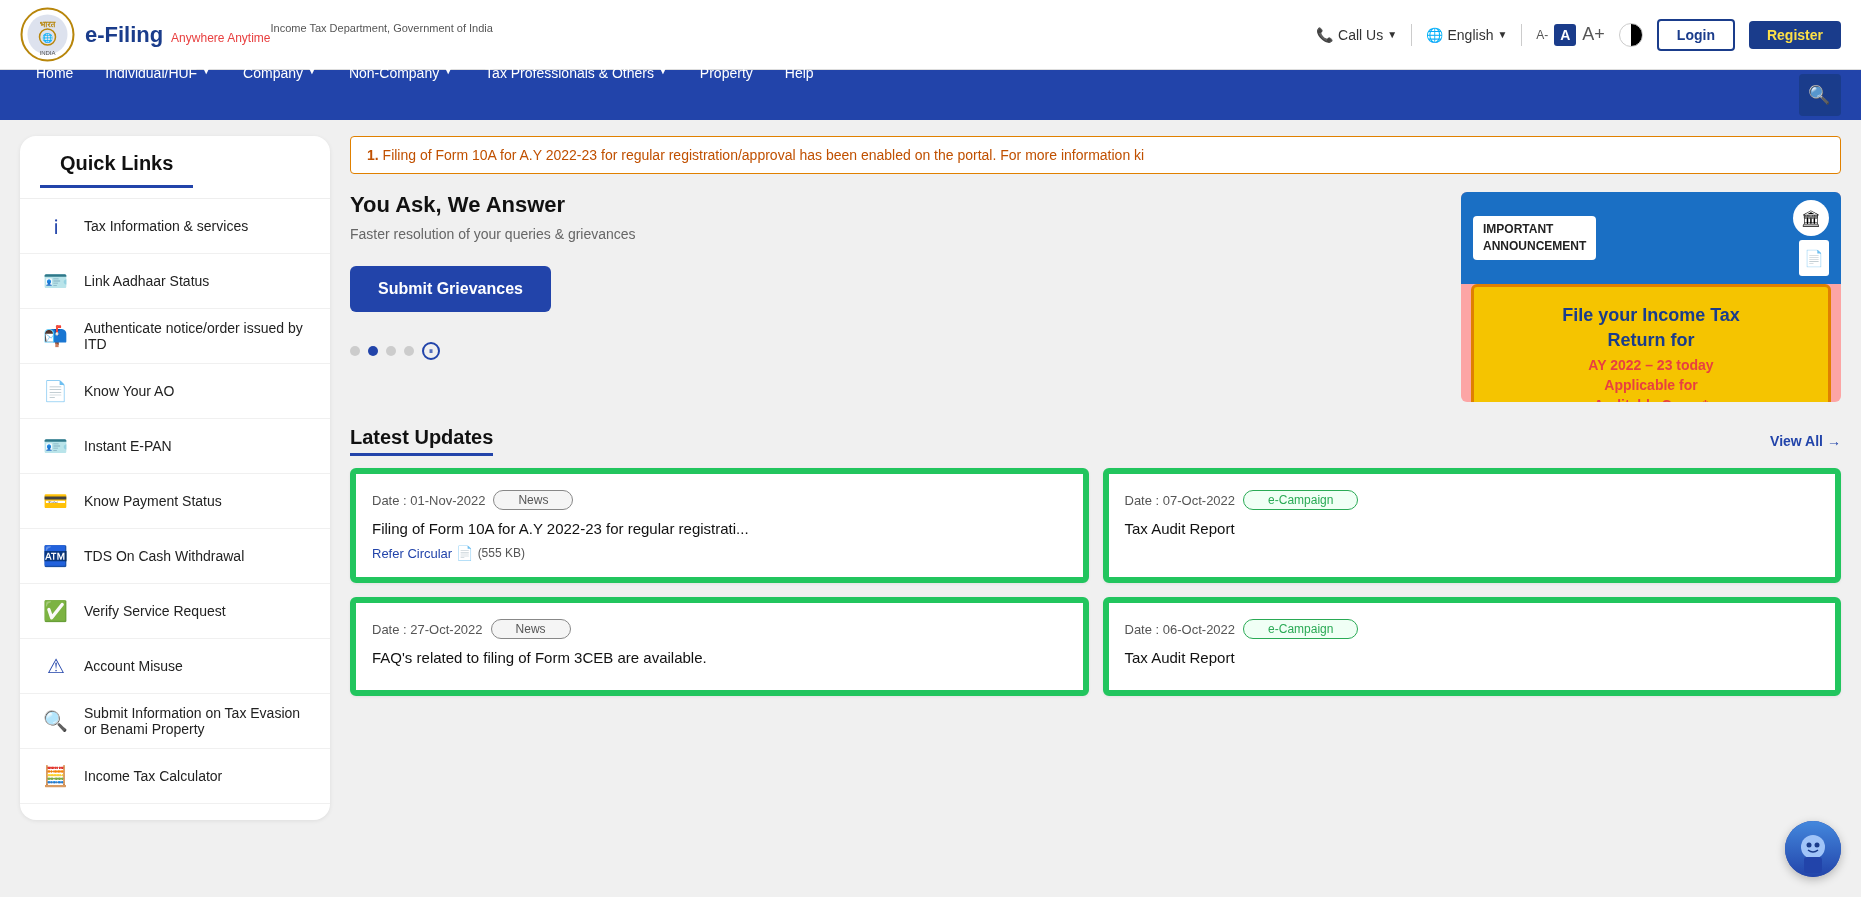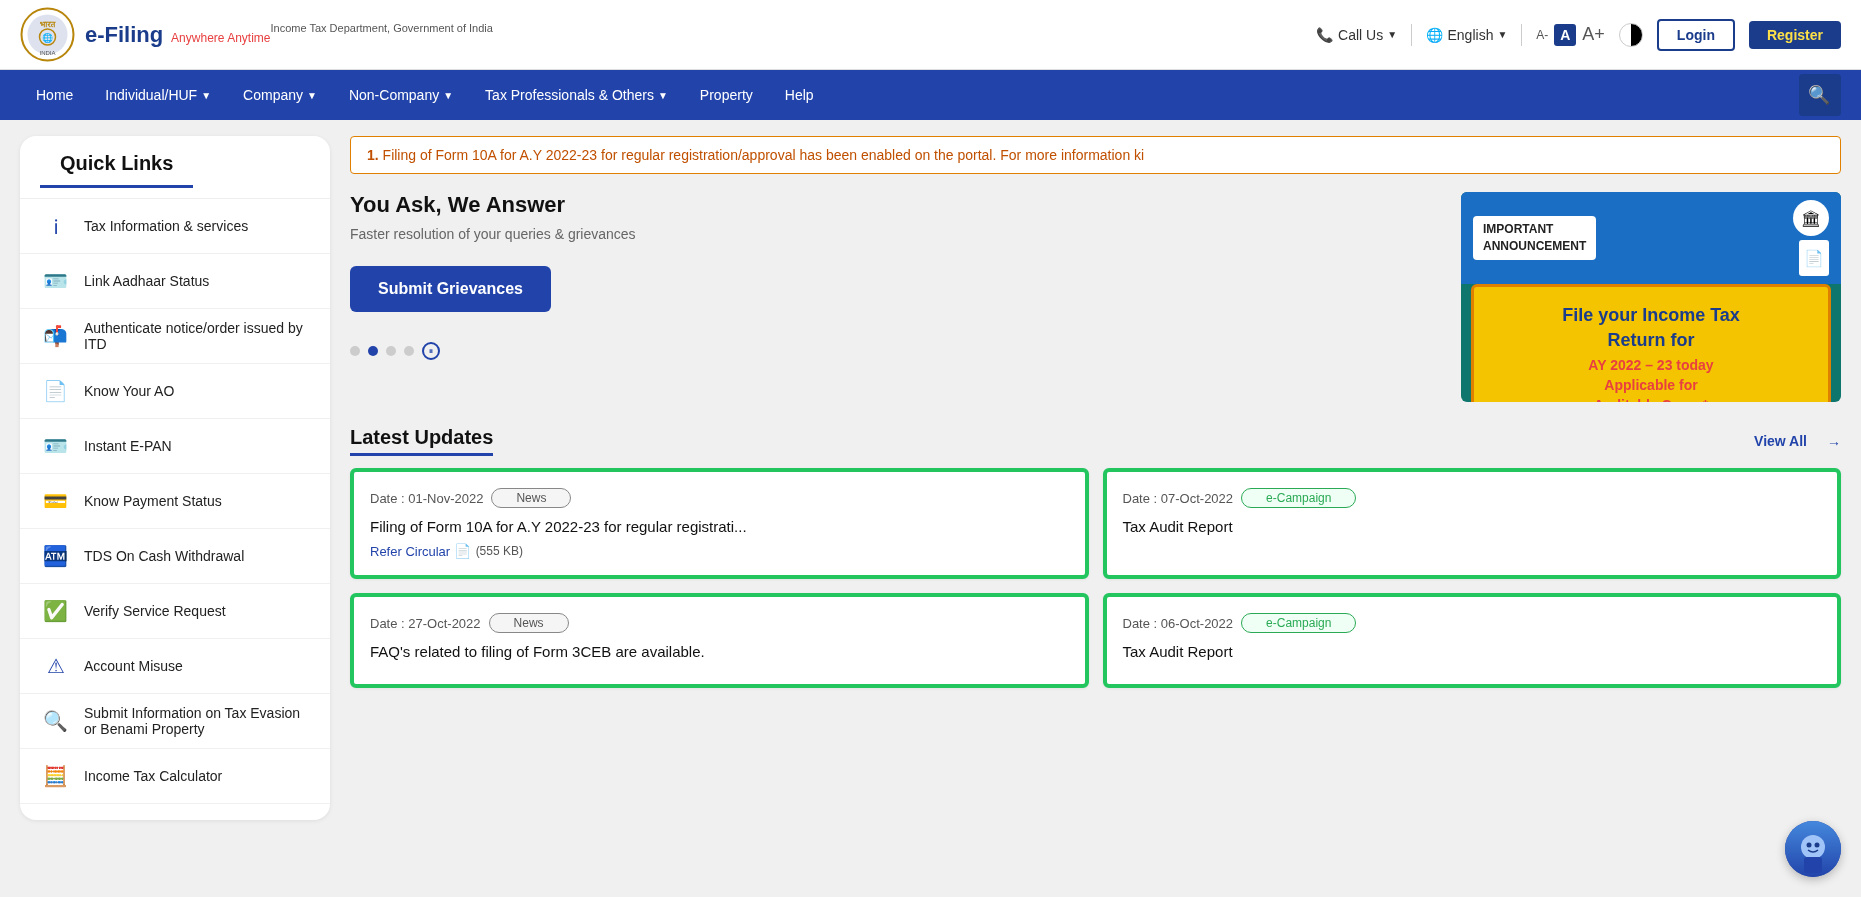--- a/index.html
+++ b/index.html
@@ -92,21 +92,20 @@
       align-items: center;
       padding: 0 20px;
       height: 50px;
     }
     .nav-item {
       color: #fff;
       font-size: 14px;
       padding: 0 16px;
       height: 60px;
       display: flex;
-      align-items: center;
       cursor: pointer;
       white-space: nowrap;
       gap: 4px;
     }
     .nav-item .nav-arrow { font-size: 10px; }
     .nav-search {
       margin-left: auto;
       background: #1a3c8b;
       border: none;
       color: #fff;
@@ -247,21 +246,21 @@
       cursor: pointer;
       color: #2244aa;
       font-size: 9px;
     }
 
     
     .announcement-img {
       width: 332px;
       min-width: 380px;
       height: 210px;
-      background: #0f766e;
+      background: #fca5a5;
       border-radius: 6px;
       overflow: hidden;
       position: relative;
       flex-shrink: 0;
     }
     .ann-img-top {
       background: #1a6fc4;
       padding: 8px 12px;
       display: flex;
       justify-content: space-between;
@@ -305,32 +304,32 @@
       border-bottom: 3px solid #2244aa;
       padding-bottom: 4px;
     }
     .view-all {
       color: #2244aa;
       font-size: 14px;
       font-weight: bold;
       cursor: pointer;
       display: flex;
       align-items: center;
-      gap: 20px;
+      gap: 4px;
     }
     .updates-grid {
       display: grid;
       grid-template-columns: 1fr 1fr;
       gap: 14px;
     }
     .update-card {
       background: #fff;
       border-radius: 6px;
       padding: 16px;
-      border: 4px solid #22c55e;
+      border: 6px solid #22c55e;
       box-shadow: 0 1px 3px rgba(0,0,0,0.06);
     }
     .update-meta {
       display: flex;
       align-items: center;
       gap: 8px;
       margin-bottom: 10px;
     }
     .update-date {
       color: #555;

